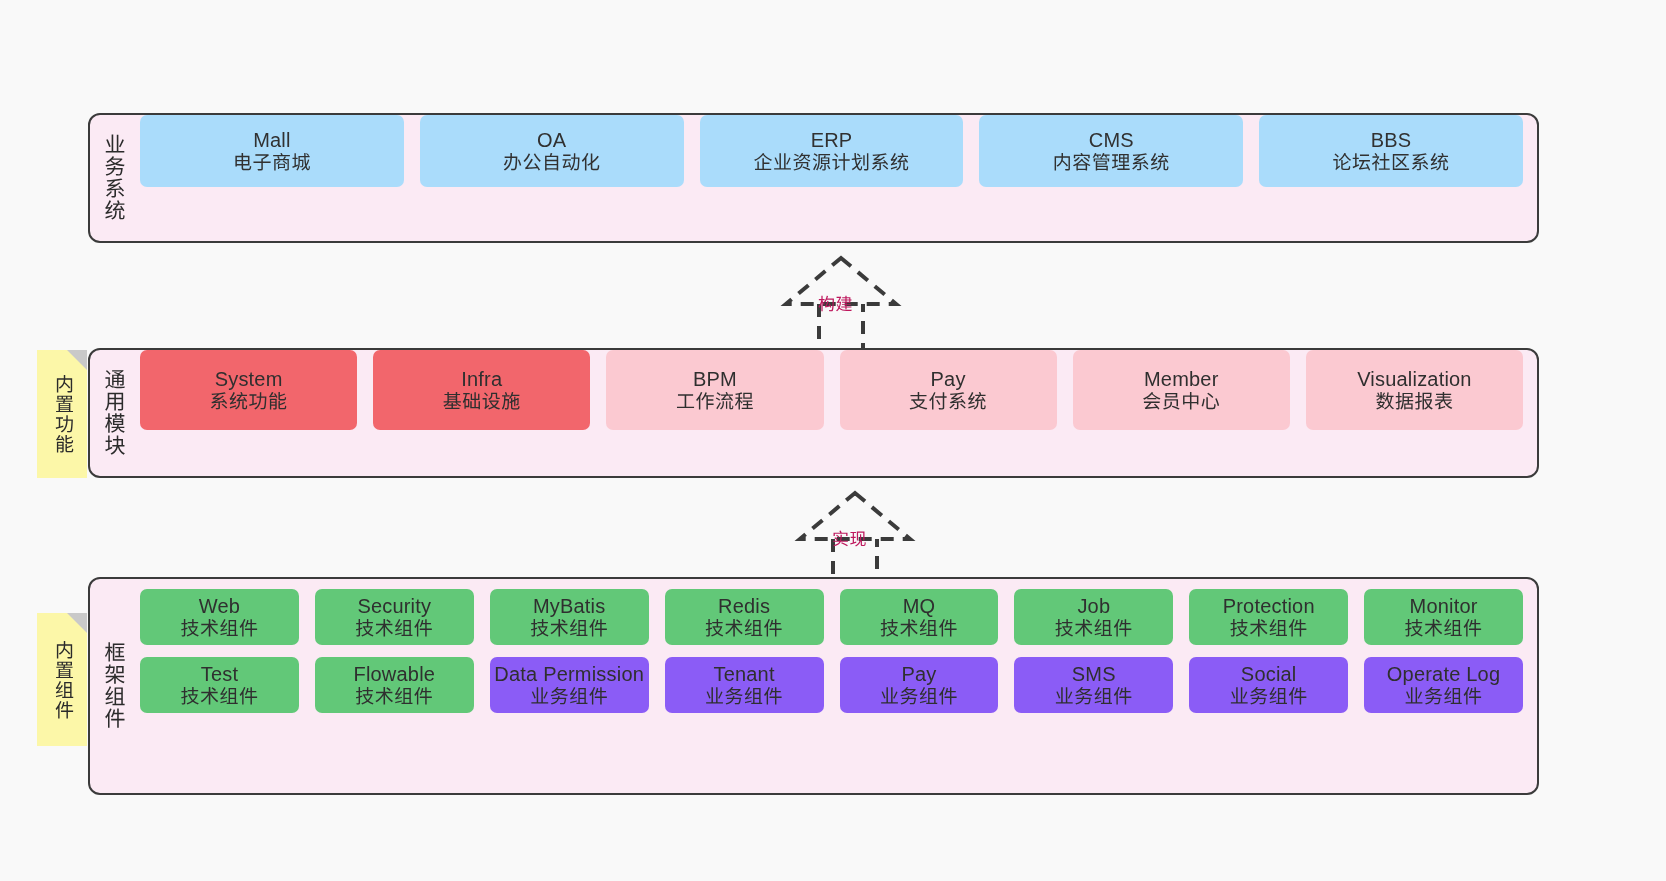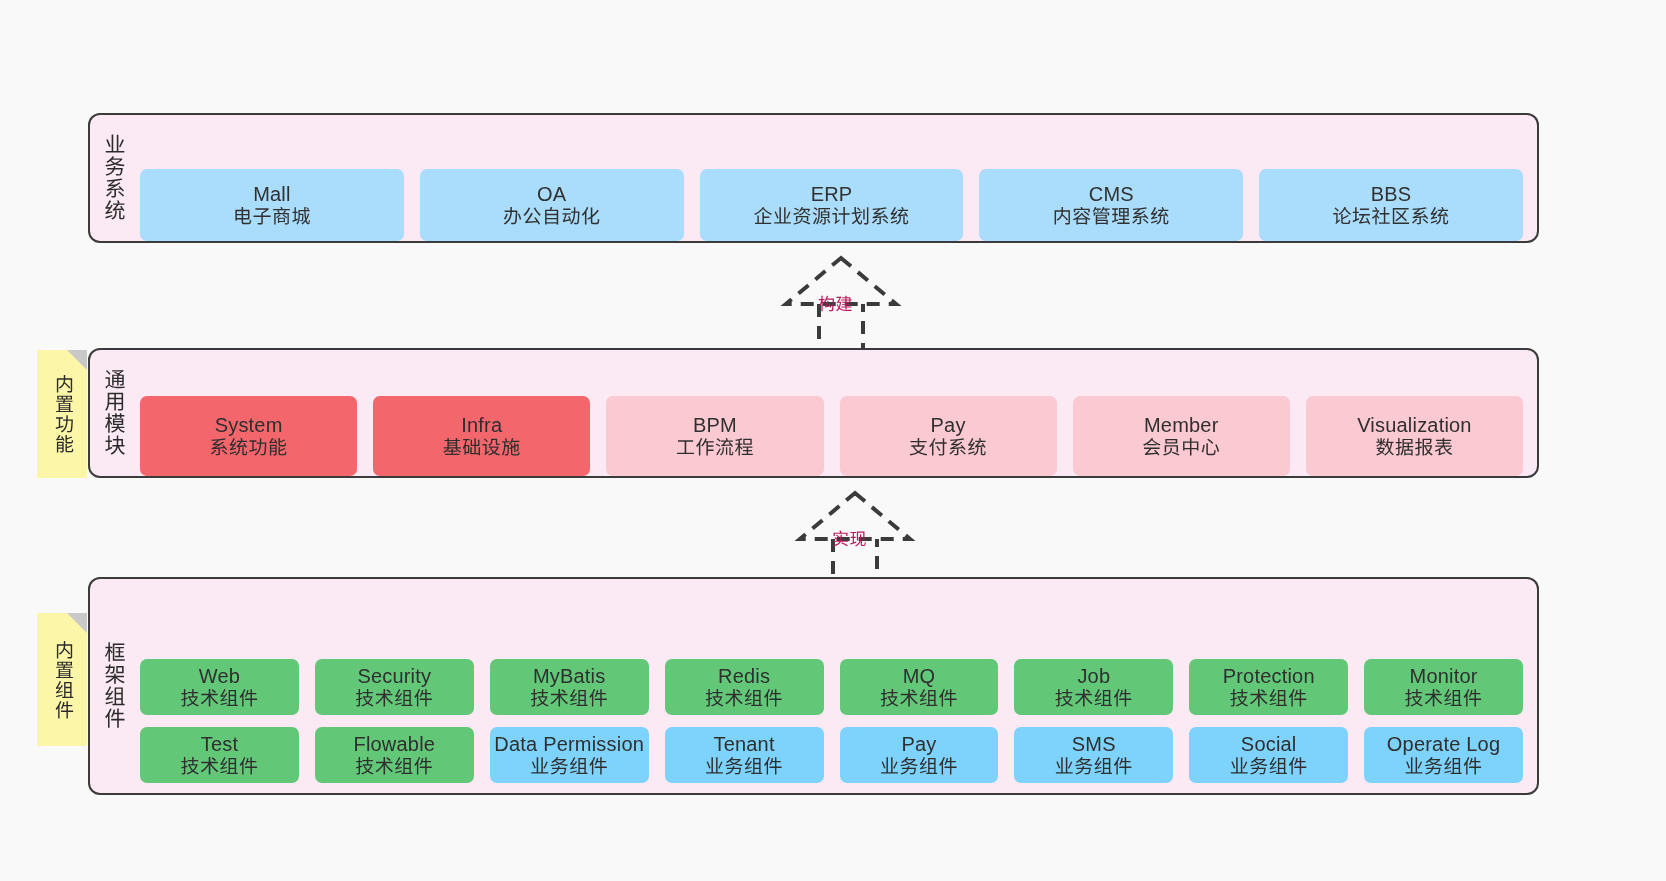--- a/index.html
+++ b/index.html
@@ -50,21 +50,21 @@
     text-orientation: upright;
     color: #2b2b2b;
     padding: 2px 0;
     white-space: nowrap;
   }
 
   .layer-body {
     flex: 1 1 auto;
     display: flex;
     flex-direction: column;
-    justify-content: flex-end;
+    justify-content: flex-start;
     gap: 14px;
     padding: 0 14px 0 4px;
   }
 
   .card-row {
     display: flex;
     flex-direction: row;
     gap: 16px;
   }
 
@@ -125,21 +125,21 @@
   }
   #layer-framework .layer-body {
     gap: 12px;
     padding: 10px 14px 10px 4px;
   }
   #layer-framework .card {
     height: 56px;
     color: #2f2f2f;
   }
   .card.green-strong { background: #62c878; }
-  .card.green-light  { background: #7dd3fc; }
+  .card.green-light  { background: #8b5cf6; }
 
   
   .sticky {
     position: absolute;
     box-sizing: border-box;
     background: #fcf7a8;
     width: 50px;
     display: flex;
     align-items: center;
     justify-content: center;

